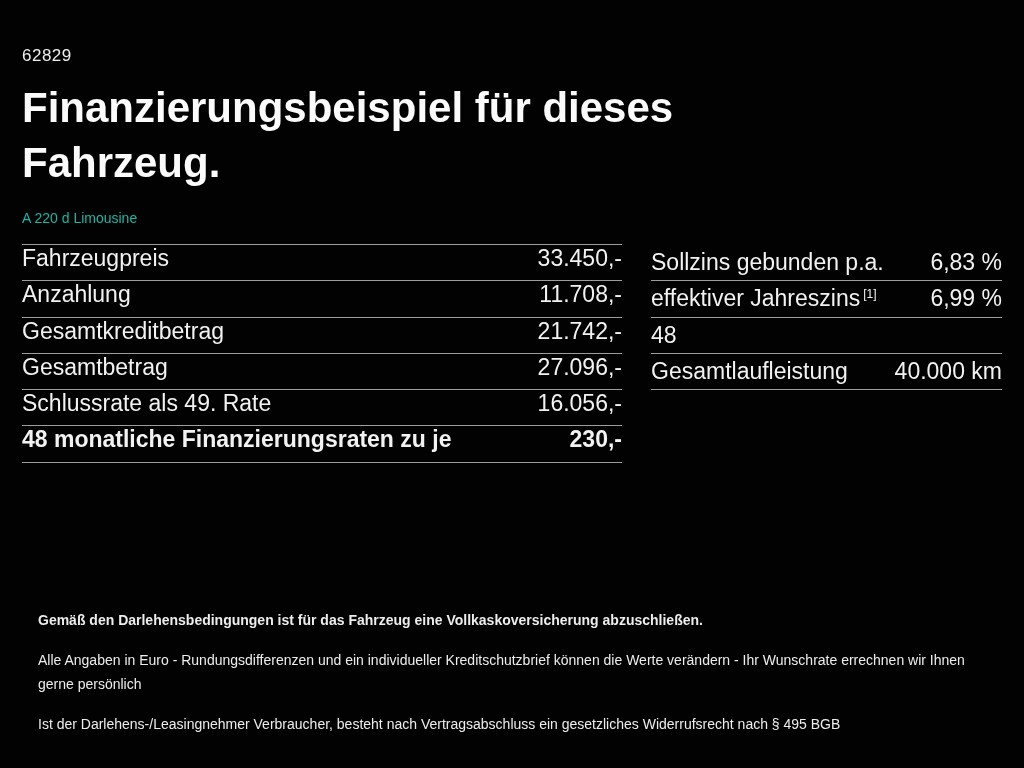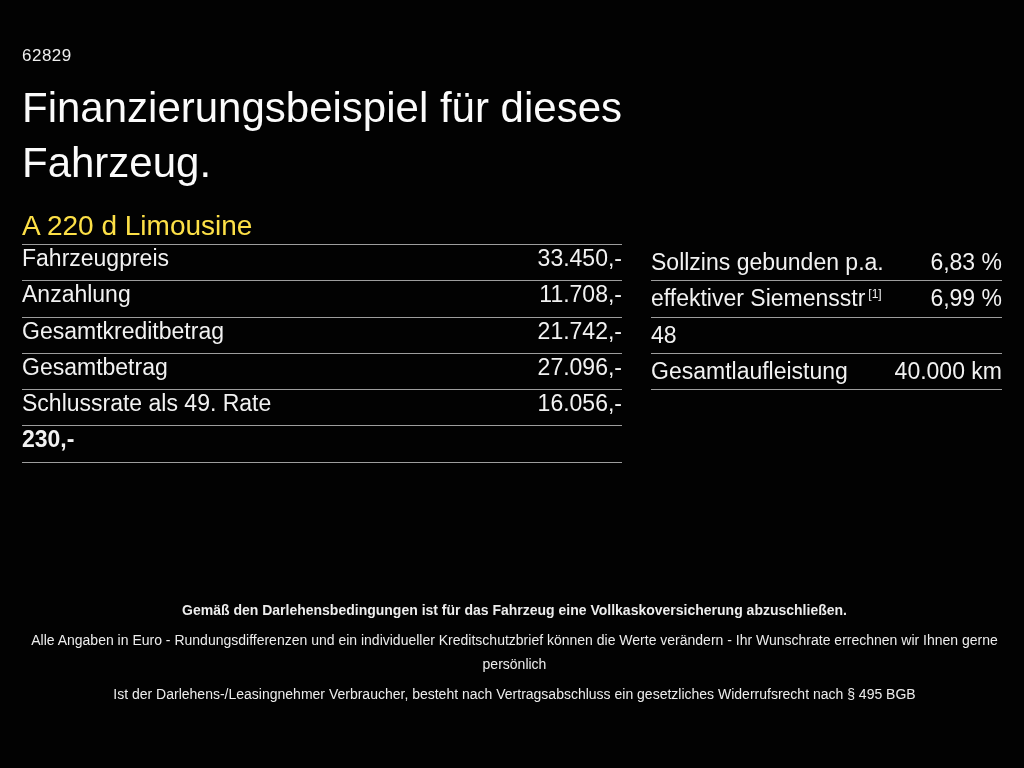--- a/index.html
+++ b/index.html
@@ -11,27 +11,27 @@
     overflow:hidden;
   }
   .slide{position:relative;width:1024px;height:768px;background:#020202;padding-left:16px;}
 
   .ref-number{
     position:absolute;left:22px;top:46px;
     font-size:17px;letter-spacing:0.5px;color:#efefef;
   }
   .page-title{
     position:absolute;left:22px;top:80px;
-    font-size:42px;line-height:55px;font-weight:400;
+    font-size:42px;line-height:55px;font-weight:700;
     max-width:720px;color:#fbfbfb;
     margin:0;
   }
   .vehicle-model{
     position:absolute;left:22px;top:210px;
-    font-size:28px;color:#fde047;
+    font-size:14px;color:#14b8a6;
   }
 
   
   .ftable{
     position:absolute;left:22px;top:244px;width:600px;
     border-bottom:1px solid #9d9d9d;
   }
   .frow{
     box-sizing:border-box;
     height:36.3px;
@@ -53,21 +53,21 @@
     display:flex;justify-content:space-between;align-items:center;
     font-size:23px;
   }
   .clabel sup{font-size:12px;margin-left:3px;}
   .cvalue{text-align:left;white-space:nowrap;}
 
   
   .footer{
     position:absolute;left:22px;top:592px;width:985px;
   }
-  .footer p{margin:6px;line-height:24px;font-size:14px;color:#ededed;text-align:center;}
+  .footer p{margin:16px;line-height:24px;font-size:14px;color:#ededed;}
   .footer .bold-note{font-weight:700;}
   .footnote{margin-top:9px !important;font-size:13.5px !important;}
   .footnote sup{font-size:10px;margin-right:6px;}
 </style>
 </head>
 <body>
 
 <div class="slide">
 
   <div class="ref-number">62829</div>
@@ -91,34 +91,35 @@
     </div>
     <div class="frow">
       <span class="flabel">Gesamtbetrag</span>
       <span class="fvalue">27.096,-</span>
     </div>
     <div class="frow">
       <span class="flabel">Schlussrate als 49. Rate</span>
       <span class="fvalue">16.056,-</span>
     </div>
     <div class="frow bold">
+      <span class="flabel">48 monatliche Finanzierungsraten zu je</span>
       <span class="fvalue">230,-</span>
     </div>
   </div>
 
   <div class="ctable">
     <div class="crow">
       <span class="clabel">
         <span>Sollzins gebunden p.a.</span><sup></sup>
       </span>
       <span class="cvalue">6,83 %</span>
     </div>
     <div class="crow">
       <span class="clabel">
-        <span>effektiver Siemensstr</span><sup>[1]</sup>
+        <span>effektiver Jahreszins</span><sup>[1]</sup>
       </span>
       <span class="cvalue">6,99 %</span>
     </div>
     <div class="crow">
       <span class="cvalue">48</span>
     </div>
     <div class="crow">
       <span class="clabel">
         <span>Gesamtlaufleistung</span><sup></sup>
       </span>

